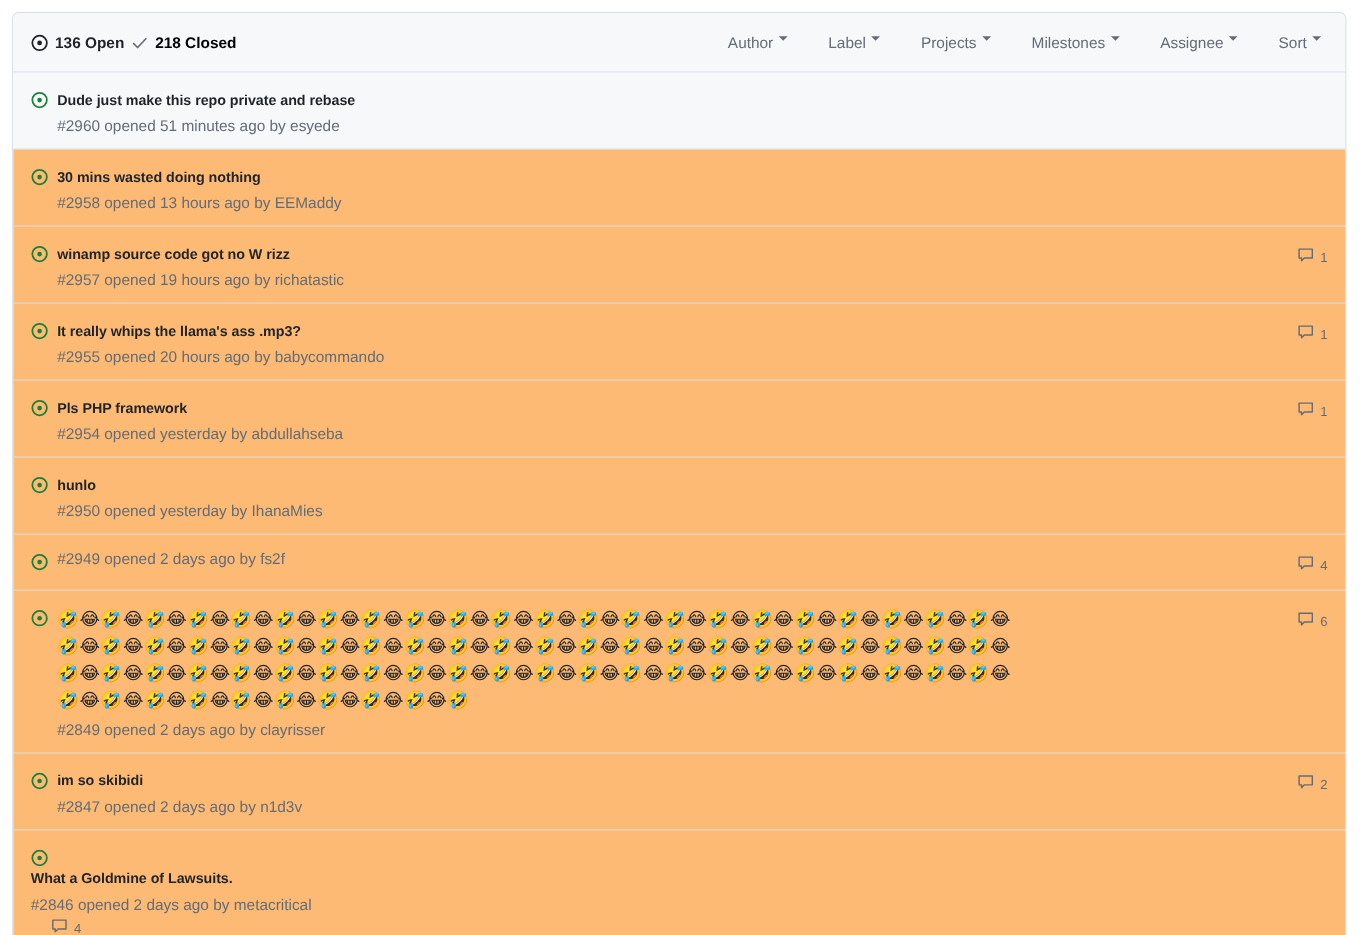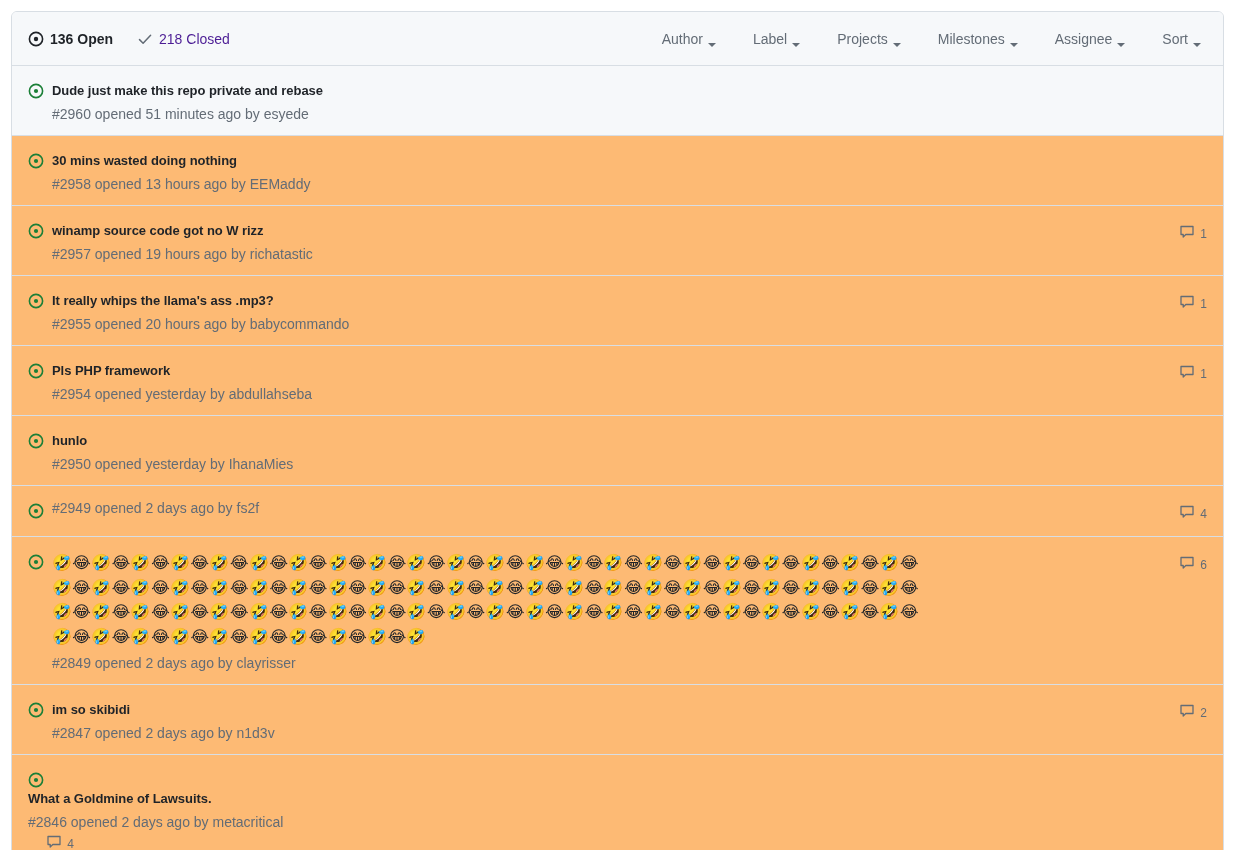--- a/index.html
+++ b/index.html
@@ -35,44 +35,44 @@
     align-items: center;
     height: 54px;
     padding: 0 16px;
     background: #f6f8fa;
     border-bottom: 1px solid #d8dee4;
     box-sizing: border-box;
   }
   .state-filters {
     display: flex;
     align-items: center;
-    gap: 24px;
+    gap: 6px;
     flex: 1;
   }
   .state-filter {
     display: flex;
     align-items: center;
     gap: 6px;
     font-size: 14px;
     cursor: pointer;
     white-space: nowrap;
   }
   .state-filter.open-state { color: #1f2328; font-weight: bold; }
-  .state-filter.closed-state { color: #4c1d95; font-weight: normal; }
+  .state-filter.closed-state { color: #000000; font-weight: bold; }
   .state-filter .ico { display: inline-flex; align-items: center; }
 
   .header-filters {
     display: flex;
     align-items: center;
     gap: 37px;
     padding-right: 6px;
   }
   .filter-drop {
     display: flex;
-    align-items: flex-end;
+    align-items: flex-start;
     gap: 5px;
     color: #636c76;
     font-size: 14px;
     cursor: pointer;
     white-space: nowrap;
   }
   .caret {
     width: 0; height: 0;
     border-left: 4px solid transparent;
     border-right: 4px solid transparent;

